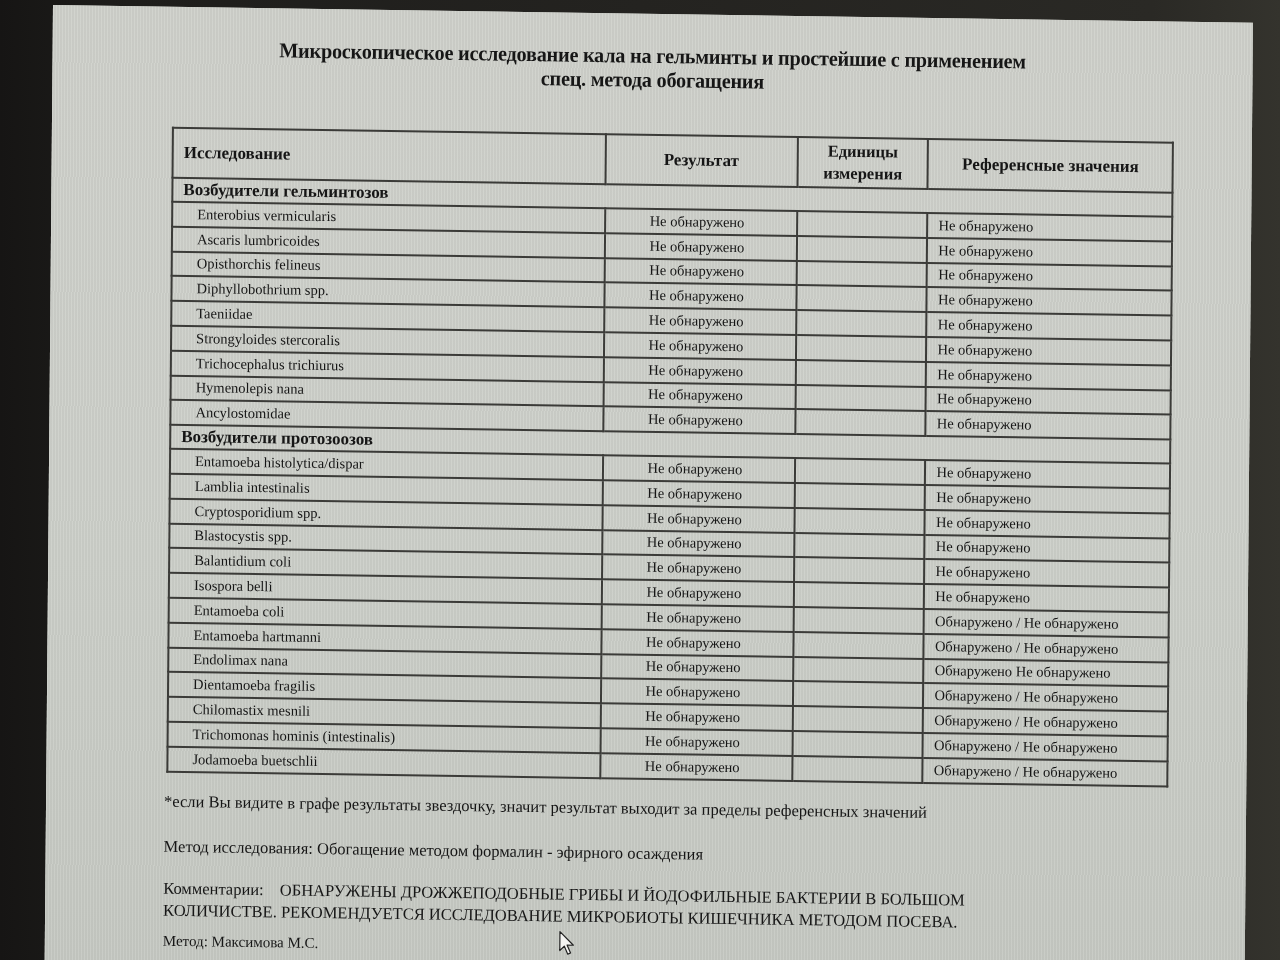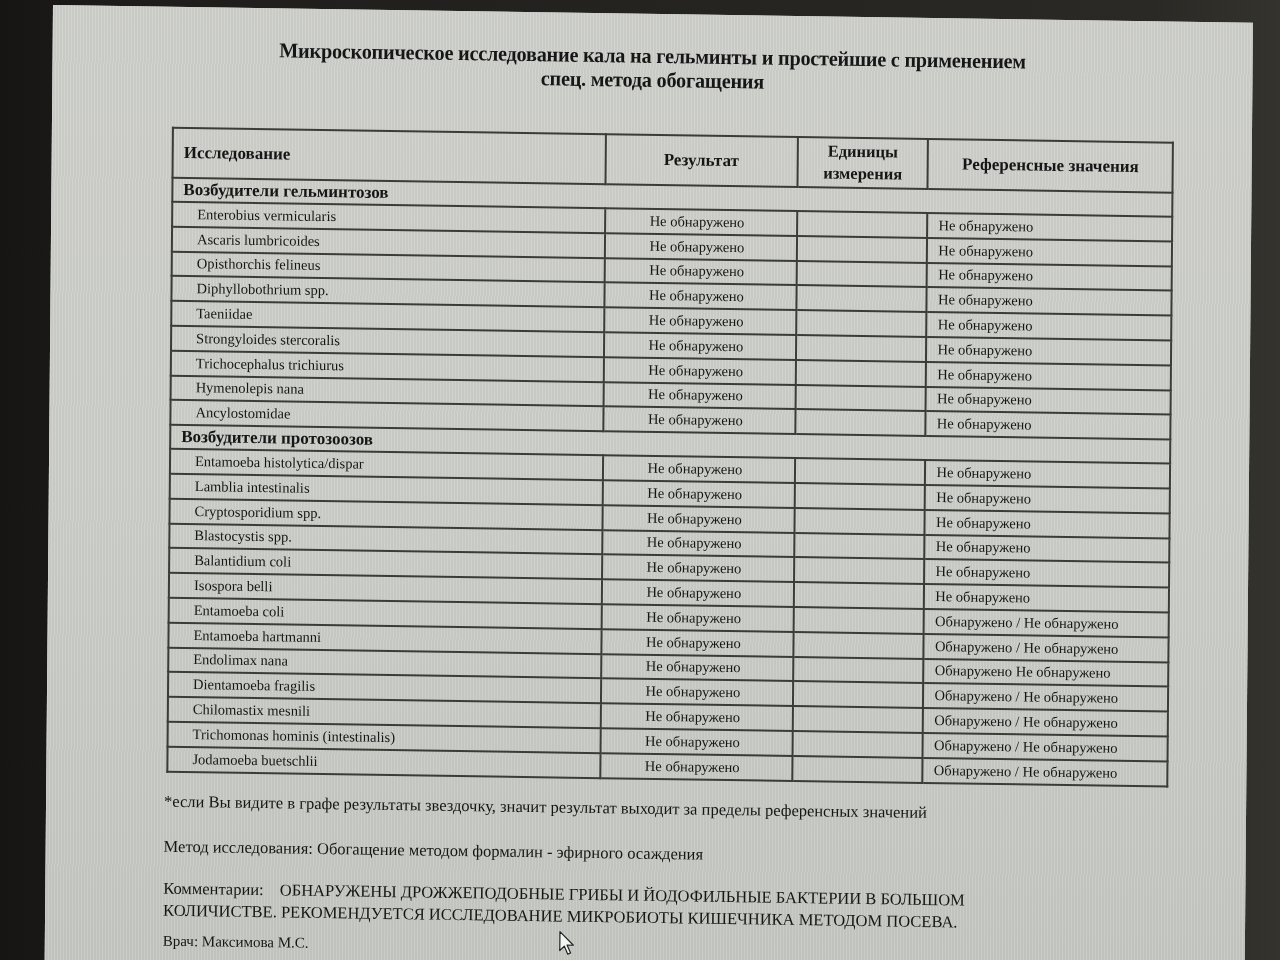--- a/index.html
+++ b/index.html
@@ -266,20 +266,20 @@
     <span>Метод исследования:</span>
     <span>Обогащение методом формалин - эфирного осаждения</span>
   </div>
 
   <div class="footnote fn-comments">
     <span class="label">Комментарии:</span>
     <span>ОБНАРУЖЕНЫ ДРОЖЖЕПОДОБНЫЕ ГРИБЫ И ЙОДОФИЛЬНЫЕ БАКТЕРИИ В БОЛЬШОМ КОЛИЧИСТВЕ. РЕКОМЕНДУЕТСЯ ИССЛЕДОВАНИЕ МИКРОБИОТЫ КИШЕЧНИКА МЕТОДОМ ПОСЕВА.</span>
   </div>
 
   <div class="footnote fn-doctor">
-    <span>Врач:</span>
+    <span>Метод:</span>
     <span>Максимова М.С.</span>
   </div>
 
   <svg class="cursor" viewBox="0 0 20 26">
     <path d="M2 1 L2 20 L6.5 15.5 L10 23.5 L12.8 22.3 L9.3 14.5 L15.5 14.5 Z" fill="#f4f4f2" stroke="#222" stroke-width="1.2" stroke-linejoin="round"></path>
   </svg>
 </div>
 
 </body></html>

